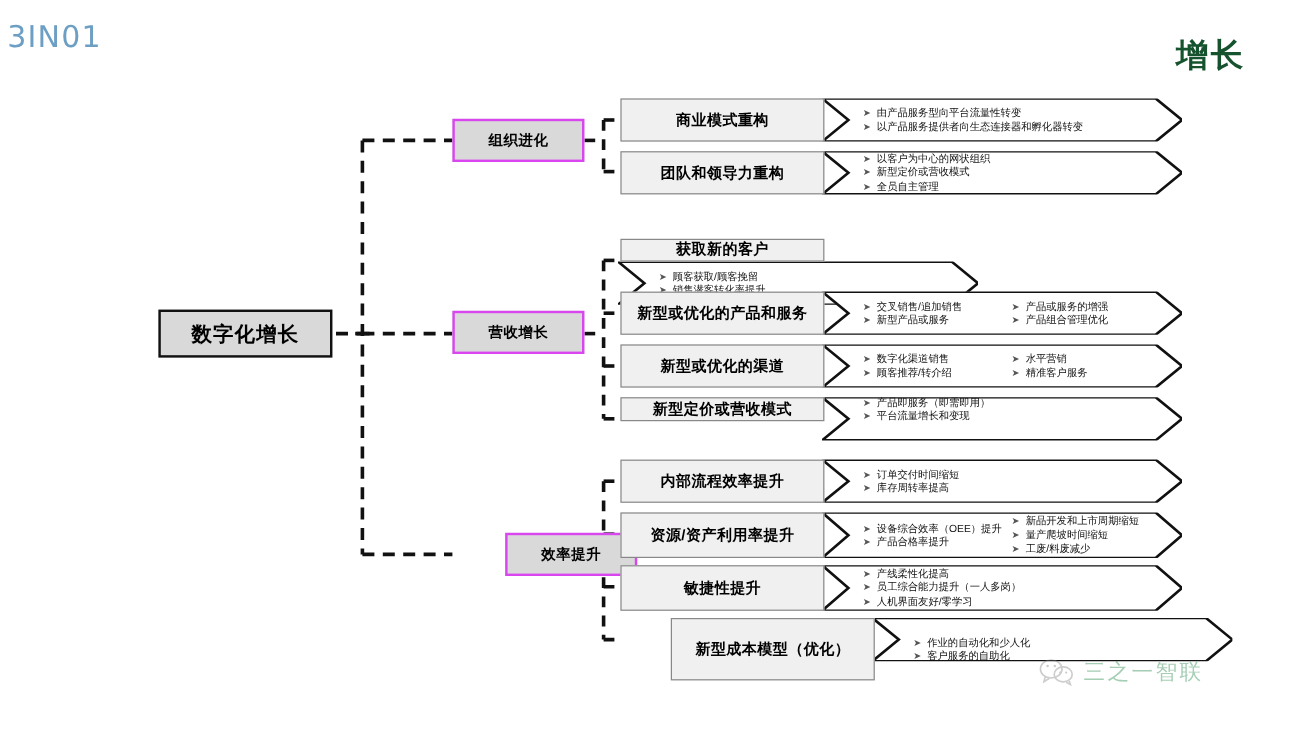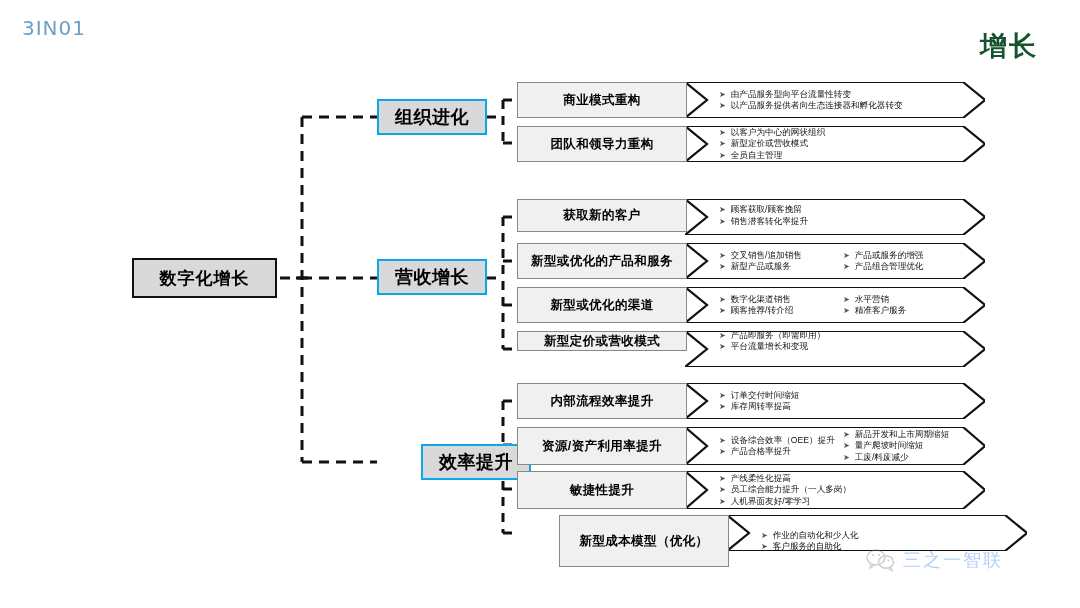--- a/index.html
+++ b/index.html
@@ -1,21 +1,21 @@
 <!DOCTYPE html>
 <html><head>
 <meta charset="utf-8">
 <style>
   html,body{margin:0;padding:0;}
   body{
     width:1080px;height:608px;background:#ffffff;position:relative;overflow:hidden;
     font-family:"Liberation Sans","DejaVu Sans",sans-serif;color:#000;
   }
   .logo{
-    position:absolute;left:22px;top:16px;font-size:20px;letter-spacing:1px;
+    position:absolute;left:6px;top:16px;font-size:25px;letter-spacing:1px;
     color:#6d9fc4;font-family:"DejaVu Sans",sans-serif;font-weight:400;
   }
   .page-title{
     position:absolute;right:42px;top:28px;font-size:27px;font-weight:bold;
     letter-spacing:2px;color:#14532d;
   }
 
   
   .wires{position:absolute;left:0;top:0;width:1080px;height:608px;pointer-events:none;}
 
@@ -23,23 +23,23 @@
   .root-node{
     position:absolute;left:84px;top:258px;width:145px;height:40px;
     background:#d9d9d9;border:2px solid #111;box-sizing:border-box;
     display:flex;align-items:center;justify-content:center;
     font-size:17px;font-weight:bold;letter-spacing:1px;margin-left:48px;
   }
 
   
   .branch-node{
     position:absolute;width:110px;height:36px;background:#d9d9d9;
-    border:2px solid #0ea5e9;box-sizing:border-box;
+    border:2px solid #d946ef;box-sizing:border-box;
     display:flex;align-items:center;justify-content:center;
-    font-size:18px;font-weight:bold;letter-spacing:.5px;
+    font-size:12px;font-weight:bold;letter-spacing:.5px;
   }
   .branch-1{left:377px;top:99px;}
   .branch-2{left:377px;top:259px;}
   .branch-3{left:377px;top:444px;margin-left:44px;}
 
   
   .row{position:absolute;left:517px;display:flex;align-items:stretch;}
   .row-label{
     width:170px;background:#f0f0f0;border:1px solid #888;box-sizing:border-box;
     display:flex;align-items:center;justify-content:center;
@@ -63,21 +63,21 @@
     color:#555;margin-right:5px;font-size:8px;line-height:11.5px;
     font-family:"DejaVu Sans",sans-serif;
   }
 
   
   .watermark{
     position:absolute;left:866px;top:548px;display:flex;align-items:center;
     gap:7px;opacity:.38;
   }
   .watermark .wm-text{
-    font-size:18px;color:#3b82f6;letter-spacing:2px;
+    font-size:18px;color:#15803d;letter-spacing:2px;
   }
 </style>
 </head>
 <body>
 
 <div class="logo">3IN01</div>
 <div class="page-title">增长</div>
 
 <svg class="wires" viewBox="0 0 1080 608">
   <g stroke="#111" stroke-width="3" fill="none" stroke-dasharray="10,7" stroke-linecap="butt">
@@ -173,21 +173,21 @@
               <span>新型定价或营收模式</span>
             </div>
             <div class="bul">
               <span class="mk">➤</span>
               <span>全员自主管理</span>
             </div>
           </div>
         </div>
       </div>
     </div>
-    <div class="row" style="top: 199px; height: 33px;">
+    <div class="row" style="top: 199px; height: 33px; flex-direction: column;">
       <div class="row-label">获取新的客户</div>
       <div class="chev">
         <svg width="300" height="36">
           <polygon points="0,0 278,0 300,18 278,36 0,36 22,18" fill="#ffffff" stroke="#111" stroke-width="2.2" stroke-linejoin="miter"></polygon>
         </svg>
         <div class="bullets">
           <div class="col col-a">
             <div class="bul">
               <span class="mk">➤</span>
               <span>顾客获取/顾客挽留</span>

